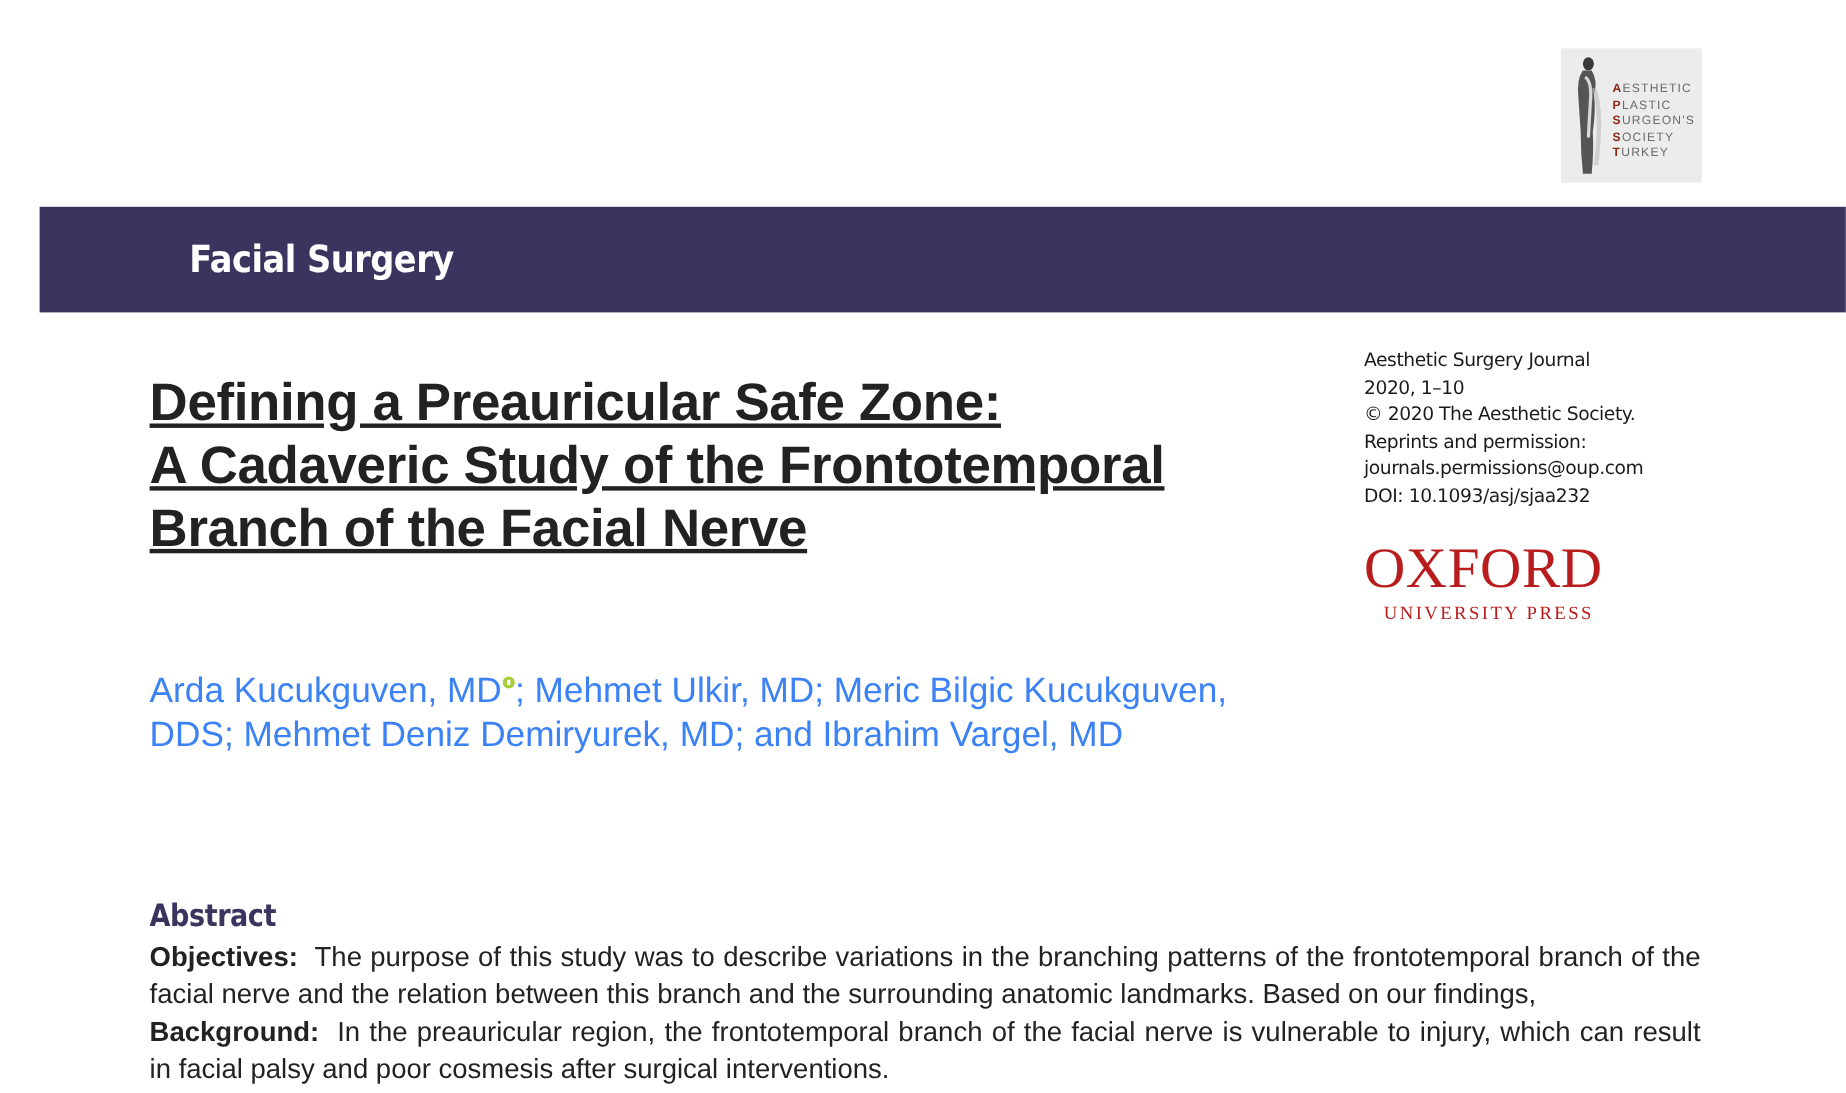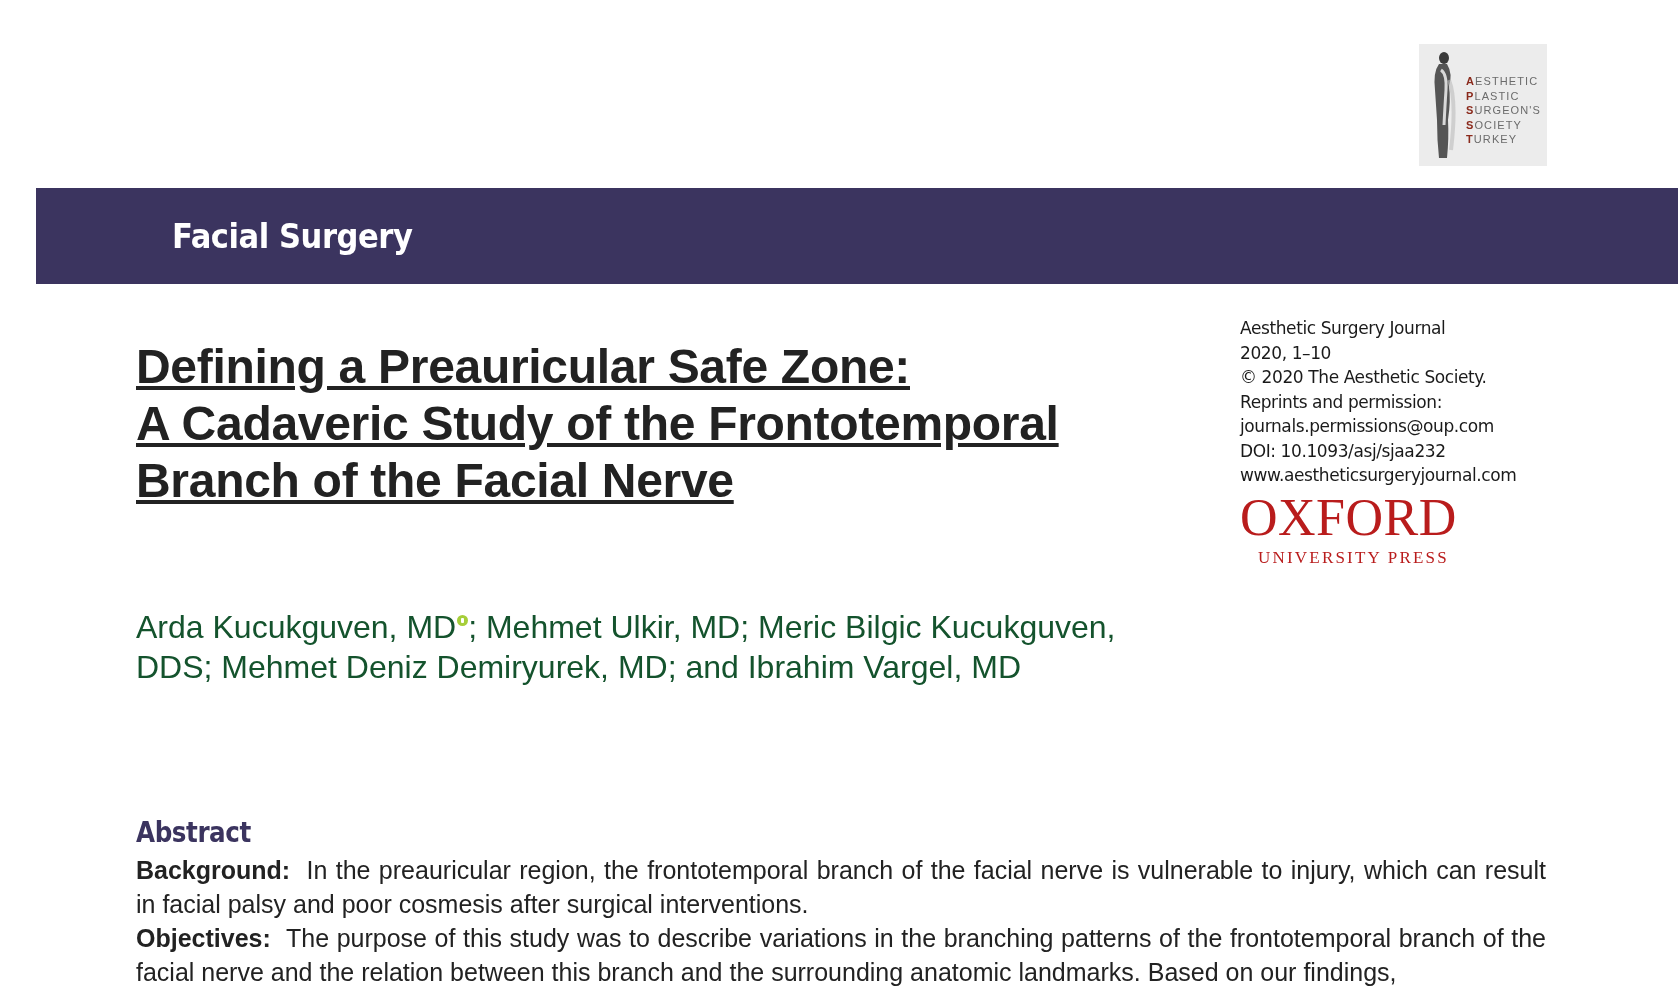--- a/index.html
+++ b/index.html
@@ -48,21 +48,21 @@
     }
     .oxford {
       position: absolute; left: 1240px; top: 492px;
       font-family: "Liberation Serif", serif; color: #b91c1c;
     }
     .oxford .big { font-size: 52px; line-height: 52px; letter-spacing: 0.5px; }
     .oxford .small { font-size: 17px; letter-spacing: 2.2px; margin-top: 4px; margin-left: 18px; }
 
     .authors {
       position: absolute; left: 136px; top: 607px; width: 1060px;
-      font-size: 32px; line-height: 40px; color: #14532d;
+      font-size: 32px; line-height: 40px; color: #3b82f6;
     }
     .orcid {
       display: inline-block; width: 11px; height: 11px; border-radius: 50%;
       background: #a6ce39; vertical-align: top; margin-top: 8px; margin-left: 1px;
       position: relative;
     }
     .orcid::after {
       content: ""; position: absolute; left: 4px; top: 3px; width: 3px; height: 5px;
       background: #ffffff; border-radius: 1px;
     }
@@ -109,39 +109,38 @@
   <div>Branch of the Facial Nerve</div>
 </div>
 
 <div class="journal-info">
   <div>Aesthetic Surgery Journal</div>
   <div>2020, 1–10</div>
   <div>© 2020 The Aesthetic Society.</div>
   <div>Reprints and permission:</div>
   <div>journals.permissions@oup.com</div>
   <div>DOI: 10.1093/asj/sjaa232</div>
-  <div>www.aestheticsurgeryjournal.com</div>
 </div>
 
 <div class="oxford">
   <div class="big">OXFORD</div>
   <div class="small">UNIVERSITY PRESS</div>
 </div>
 
 <div class="authors">
   <div>
     <span>Arda Kucukguven, MD</span><span class="orcid"></span><span>; Mehmet Ulkir, MD; Meric Bilgic Kucukguven,</span>
   </div>
   <div>DDS; Mehmet Deniz Demiryurek, MD; and Ibrahim Vargel, MD</div>
 </div>
 
 <div class="abstract-heading">Abstract</div>
 
 <div class="abstract-body">
   <p>
+    <span class="label">Objectives:</span>
+    <span>The purpose of this study was to describe variations in the branching patterns of the frontotemporal branch of the facial nerve and the relation between this branch and the surrounding anatomic landmarks. Based on our findings,</span>
+  </p>
+  <p>
     <span class="label">Background:</span>
     <span>In the preauricular region, the frontotemporal branch of the facial nerve is vulnerable to injury, which can result in facial palsy and poor cosmesis after surgical interventions.</span>
-  </p>
-  <p>
-    <span class="label">Objectives:</span>
-    <span>The purpose of this study was to describe variations in the branching patterns of the frontotemporal branch of the facial nerve and the relation between this branch and the surrounding anatomic landmarks. Based on our findings,</span>
   </p>
 </div>
 
 </body></html>

